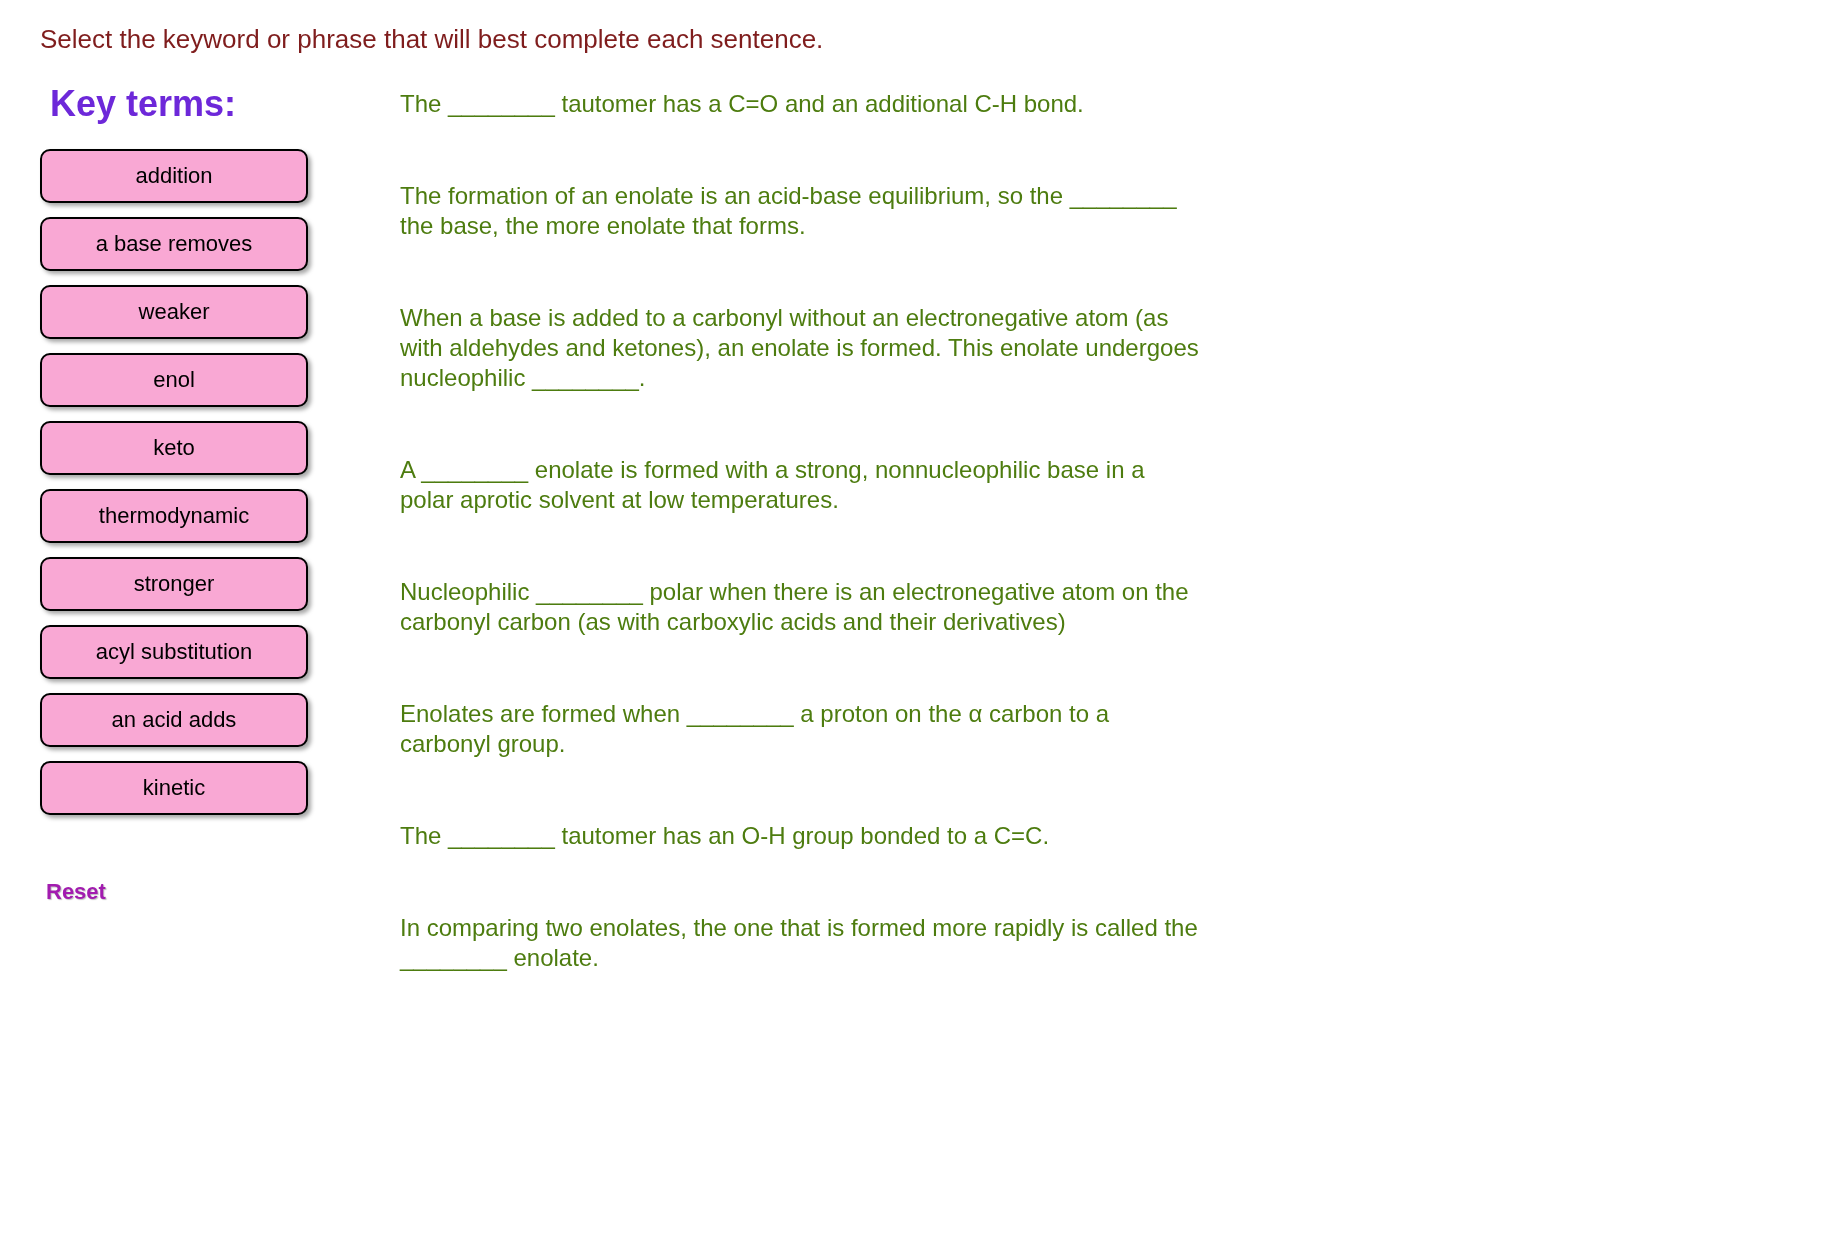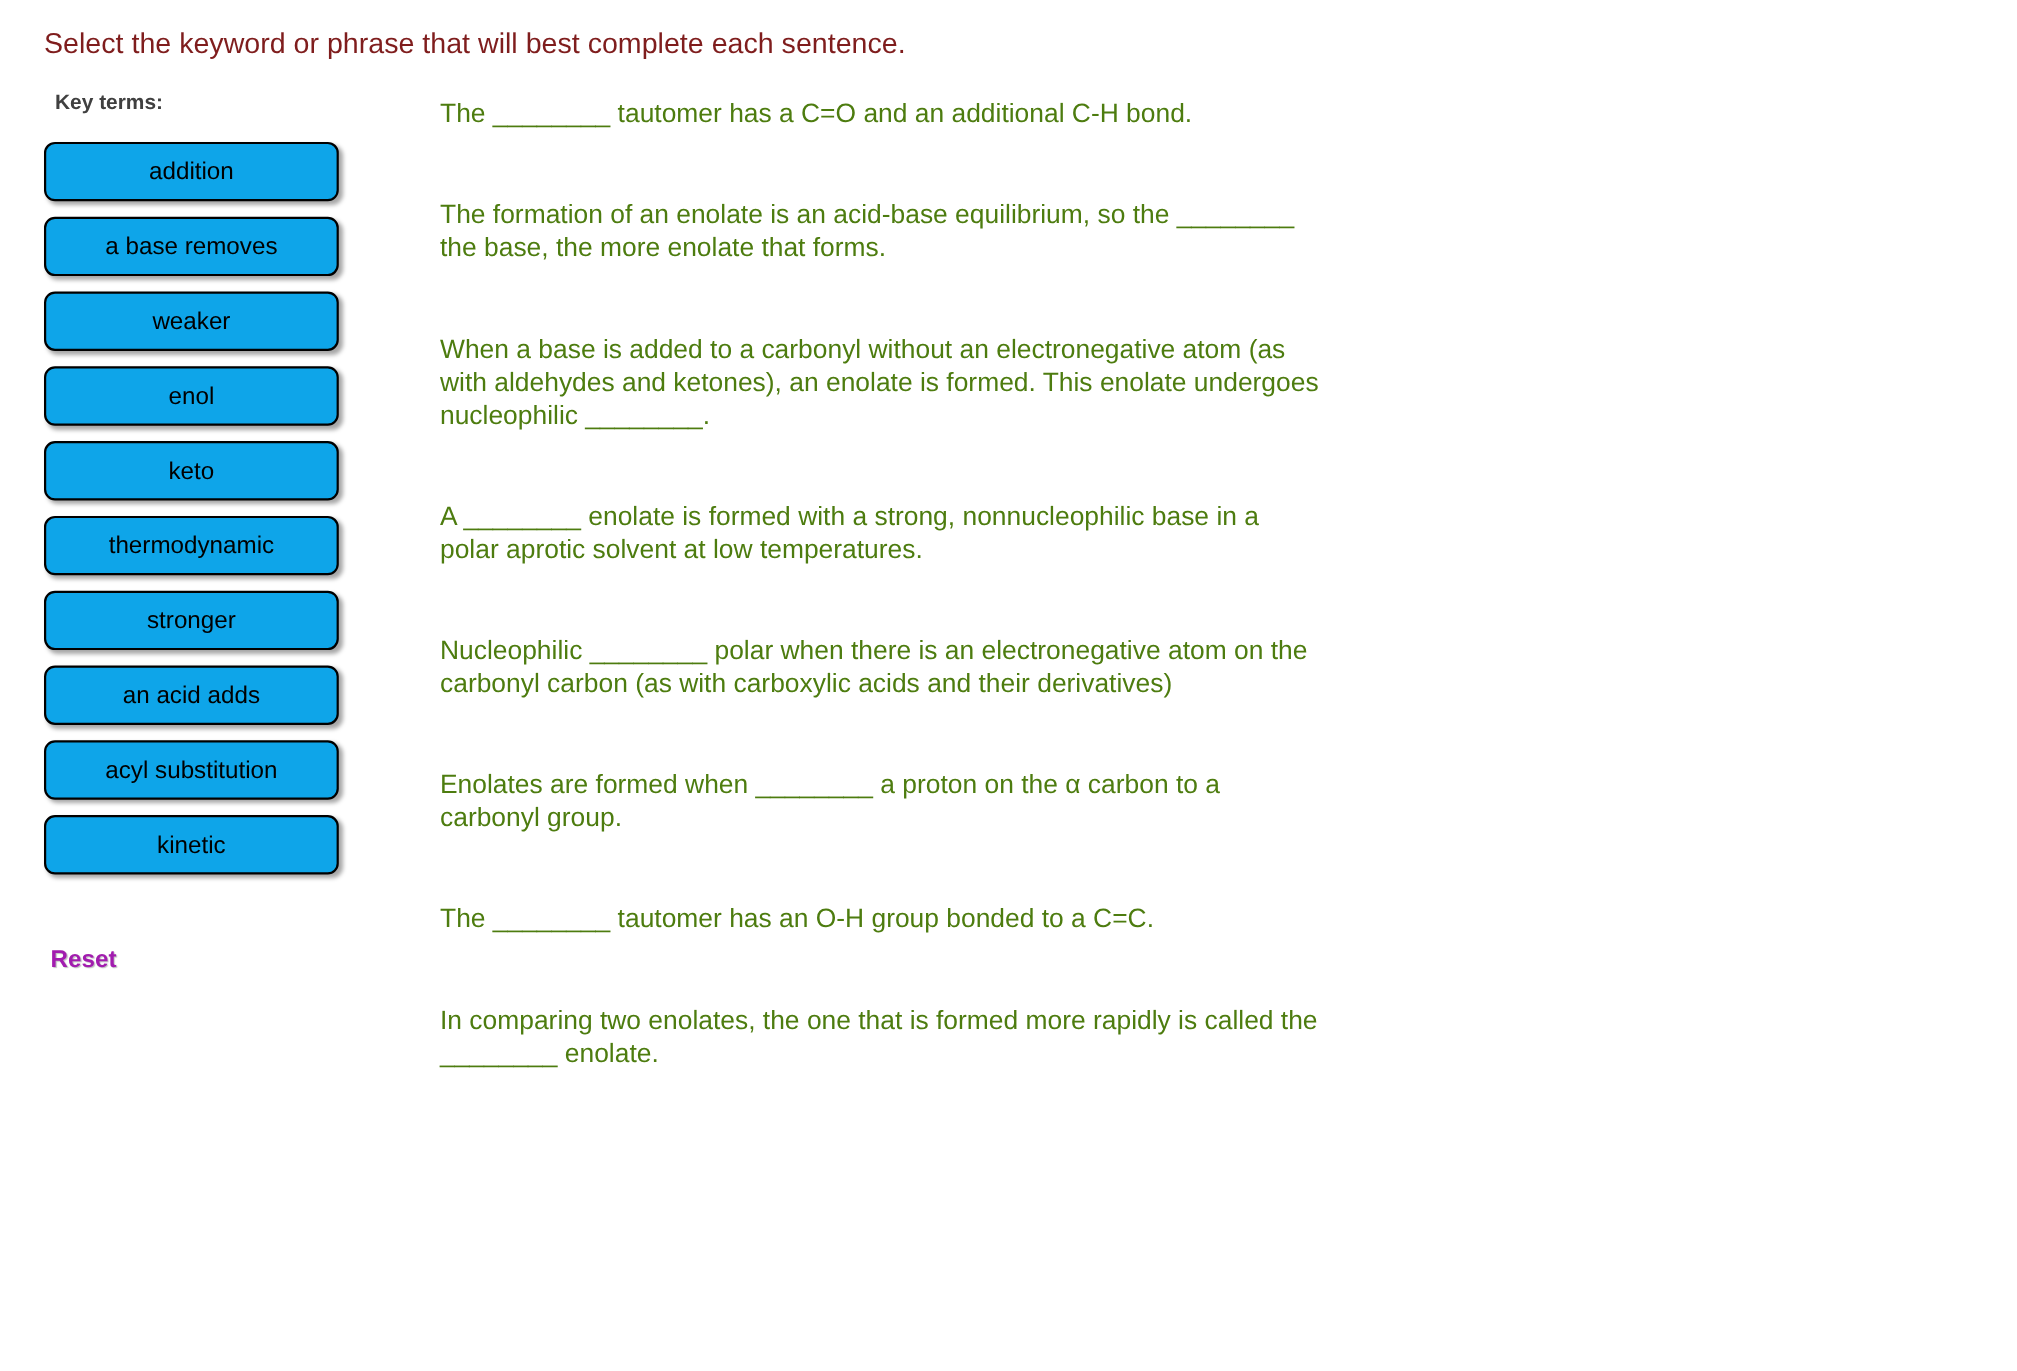--- a/index.html
+++ b/index.html
@@ -16,38 +16,38 @@
   }
   .main-row {
     display: flex;
     align-items: flex-start;
     gap: 60px;
   }
   .left-col {
     flex: 0 0 300px;
   }
   .key-terms-heading {
-    font-size: 19px;
+    font-size: 36px;
     font-weight: bold;
-    color: #404040;
+    color: #6d28d9;
     margin-bottom: 24px;
     margin-left: 10px;
   }
   .term-tile {
     width: 268px;
     height: 54px;
     border: 2.5px solid #000;
     border-radius: 10px;
     display: flex;
     align-items: center;
     justify-content: center;
     font-size: 22px;
     color: #000;
     margin-bottom: 14px;
-    background: #0ea5e9;
+    background: #f9a8d4;
     box-shadow: 3px 3px 4px rgba(0,0,0,0.35);
     cursor: grab;
   }
   .reset-btn {
     margin-top: 50px;
     font-size: 22px;
     font-weight: bold;
     color: #a21caf;
     text-shadow: 1px 1px 1px rgba(0,0,0,0.25);
     background: none;
@@ -79,22 +79,22 @@
   <div class="left-col">
     <div class="key-terms-heading">Key terms:</div>
 
     <div class="term-tile">addition</div>
     <div class="term-tile">a base removes</div>
     <div class="term-tile">weaker</div>
     <div class="term-tile">enol</div>
     <div class="term-tile">keto</div>
     <div class="term-tile">thermodynamic</div>
     <div class="term-tile">stronger</div>
+    <div class="term-tile">acyl substitution</div>
     <div class="term-tile">an acid adds</div>
-    <div class="term-tile">acyl substitution</div>
     <div class="term-tile">kinetic</div>
 
     <button class="reset-btn">Reset</button>
   </div>
 
   <div class="right-col">
     <div class="sentence">The ________ tautomer has a C=O and an additional C-H bond.</div>
     <div class="sentence">The formation of an enolate is an acid-base equilibrium, so the ________ the base, the more enolate that forms.</div>
     <div class="sentence">When a base is added to a carbonyl without an electronegative atom (as with aldehydes and ketones), an enolate is formed.  This enolate undergoes nucleophilic ________.</div>
     <div class="sentence">A ________ enolate is formed with a strong, nonnucleophilic base in a polar aprotic solvent at low temperatures.</div>

